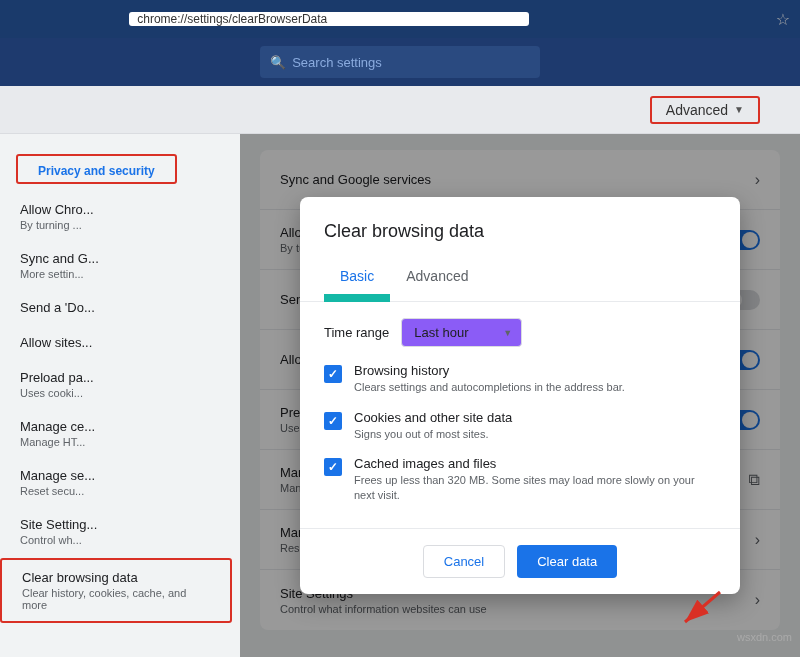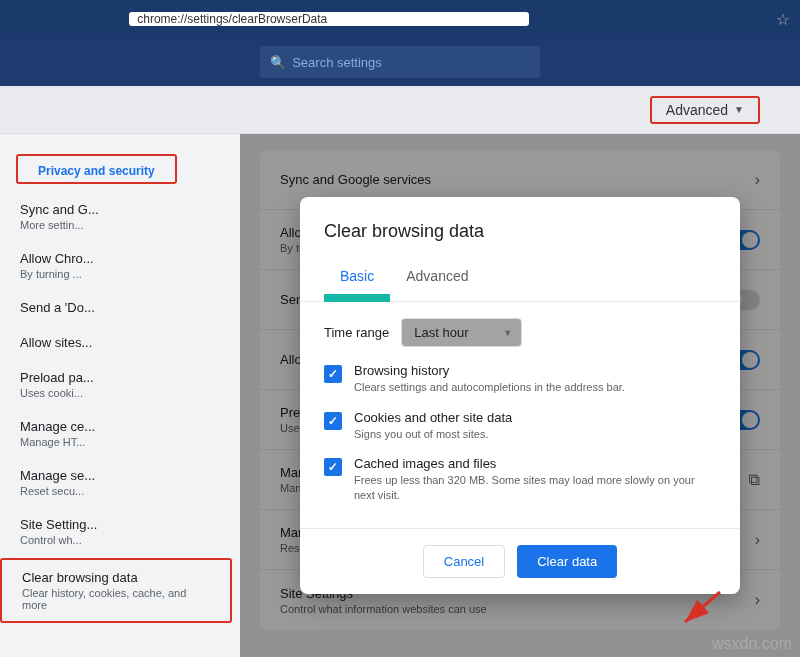--- a/index.html
+++ b/index.html
@@ -278,21 +278,21 @@
     .time-range-label {
       font-size: 13px;
       color: #202124;
     }
     .time-range-select {
       border: 1px solid #dadce0;
       border-radius: 4px;
       padding: 6px 28px 6px 12px;
       font-size: 13px;
       color: #202124;
-      background: #a3a3a3;
+      background: #8b5cf6;
       appearance: none;
       cursor: pointer;
       position: relative;
     }
     .select-wrapper {
       position: relative;
       display: inline-block;
     }
     .select-wrapper::after {
       content: '▼';
@@ -372,23 +372,23 @@
       border-radius: 4px;
       background: #1a73e8;
       color: #fff;
       font-size: 13px;
       font-weight: 500;
       cursor: pointer;
     }
 
     .watermark {
       position: fixed;
-      bottom: 4px;
+      bottom: 14px;
       right: 8px;
-      font-size: 16px;
+      font-size: 11px;
       color: #aaa;
       z-index: 9999;
     }
   </style>
 </head>
 <body>
 
 <div class="address-bar">
   <div class="address-bar-url">
     <span>chrome://settings/clearBrowserData</span>
@@ -411,26 +411,26 @@
 </div>
 
 <div class="content-area">
 
   <div class="sidebar">
     <div style="padding: 8px 8px 4px 8px;">
       <span class="sidebar-section-title">Privacy and security</span>
     </div>
 
     <div class="sidebar-item">
+      <div class="settings-row-title">Allow Chro...</div>
+      <div class="settings-row-subtitle">By turning ...</div>
+    </div>
+    <div class="sidebar-item">
       <div class="settings-row-title">Sync and G...</div>
       <div class="settings-row-subtitle">More settin...</div>
-    </div>
-    <div class="sidebar-item">
-      <div class="settings-row-title">Allow Chro...</div>
-      <div class="settings-row-subtitle">By turning ...</div>
     </div>
     <div class="sidebar-item">
       <div class="settings-row-title">Send a 'Do...</div>
     </div>
     <div class="sidebar-item">
       <div class="settings-row-title">Allow sites...</div>
     </div>
     <div class="sidebar-item">
       <div class="settings-row-title">Preload pa...</div>
       <div class="settings-row-subtitle">Uses cooki...</div>

